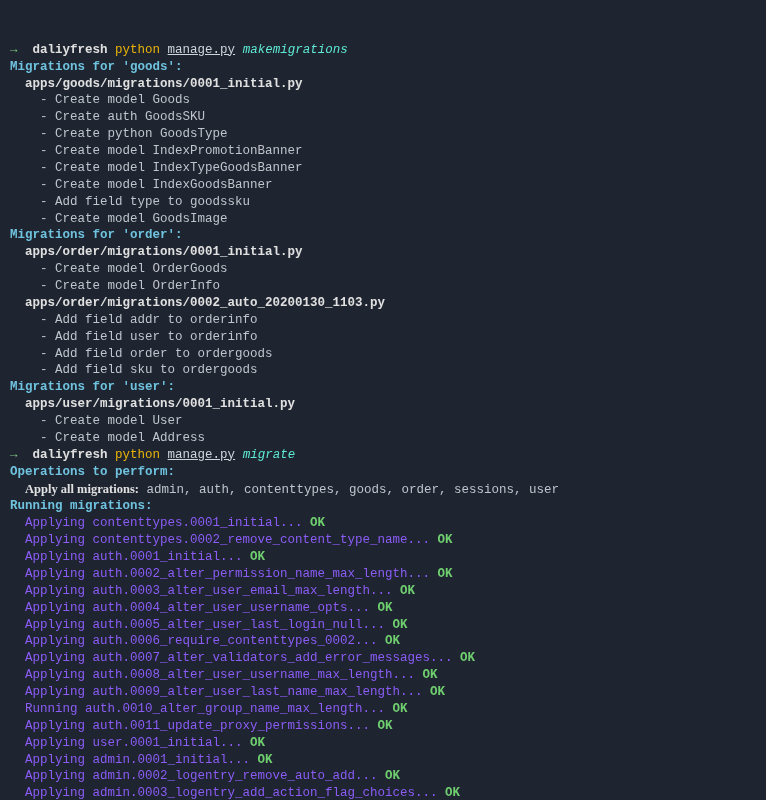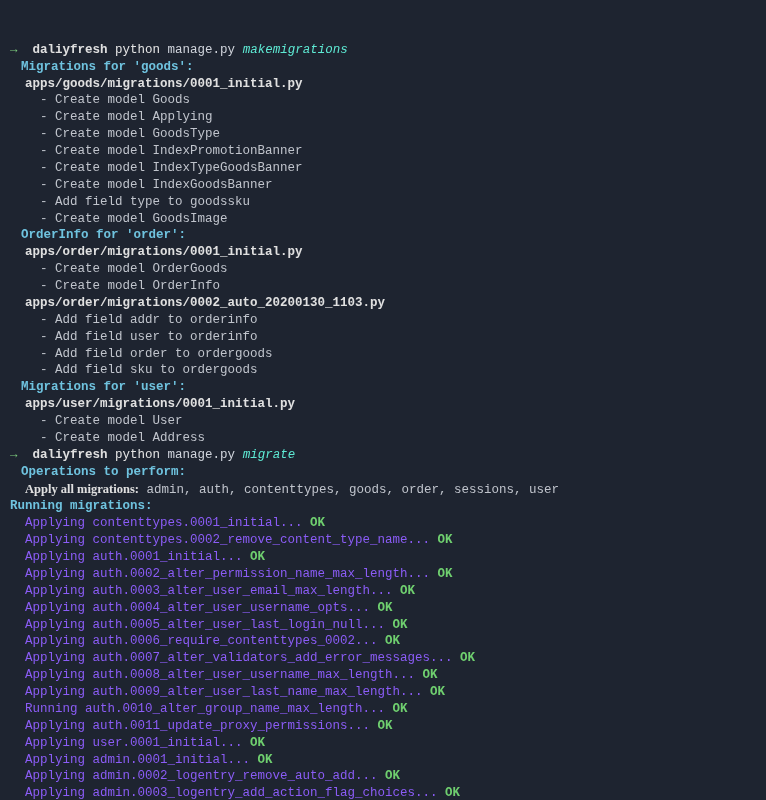--- a/index.html
+++ b/index.html
@@ -9,47 +9,47 @@
     font-family: "Menlo", "Consolas", "Courier New", monospace;
     font-size: 12.5px;
     line-height: 1.35;
     color: #d0d4dc;
     white-space: pre;
     width: 766px;
     box-sizing: border-box;
   }
   .arrow { color: #7fd17f; }
   .env { color: #e0e0e0; font-weight: bold; margin-top: 14px; }
-  .py { color: #e5e5e5; margin-top: 39px; }
-  .cmd-u { color: #d0d4dc; }
+  .py { color: #eab308; margin-top: 39px; }
+  .cmd-u { color: #d0d4dc; text-decoration: underline; }
   .arg { color: #5eead4; font-style: italic; }
-  .hdr { color: #6fc3df; font-weight: bold; margin-left: 11px; }
+  .hdr { color: #6fc3df; font-weight: bold; }
   .file { color: #e0e0e0; font-weight: bold; }
   .item { color: #c0c4cc; }
   .ok { color: #6fcf6f; font-weight: bold; }
   .apply-lbl { color: #e0e0e0; font-weight: bold; font-family: Liberation Serif, serif; }
   .apply-list { color: #c0c4cc; }
   .run-hdr { color: #6fc3df; font-weight: bold; }
   .applying { color: #8b5cf6; }
 </style>
 </head>
 <body>
 
 <div><span><span class="arrow">→</span>  <span class="env">daliyfresh</span> <span class="py">python</span> <span class="cmd-u">manage.py</span> <span class="arg">makemigrations</span></span>
 <span class="hdr">Migrations for 'goods':</span>
   <span class="file">apps/goods/migrations/0001_initial.py</span>
     <span class="item">- Create model Goods</span>
-    <span class="item">- Create model Applying</span>
-    <span class="item">- Create model GoodsType</span>
+    <span class="item">- Create auth GoodsSKU</span>
+    <span class="item">- Create python GoodsType</span>
     <span class="item">- Create model IndexPromotionBanner</span>
     <span class="item">- Create model IndexTypeGoodsBanner</span>
     <span class="item">- Create model IndexGoodsBanner</span>
     <span class="item">- Add field type to goodssku</span>
     <span class="item">- Create model GoodsImage</span>
-<span class="hdr">OrderInfo for 'order':</span>
+<span class="hdr">Migrations for 'order':</span>
   <span class="file">apps/order/migrations/0001_initial.py</span>
     <span class="item">- Create model OrderGoods</span>
     <span class="item">- Create model OrderInfo</span>
   <span class="file">apps/order/migrations/0002_auto_20200130_1103.py</span>
     <span class="item">- Add field addr to orderinfo</span>
     <span class="item">- Add field user to orderinfo</span>
     <span class="item">- Add field order to ordergoods</span>
     <span class="item">- Add field sku to ordergoods</span>
 <span class="hdr">Migrations for 'user':</span>
   <span class="file">apps/user/migrations/0001_initial.py</span>

